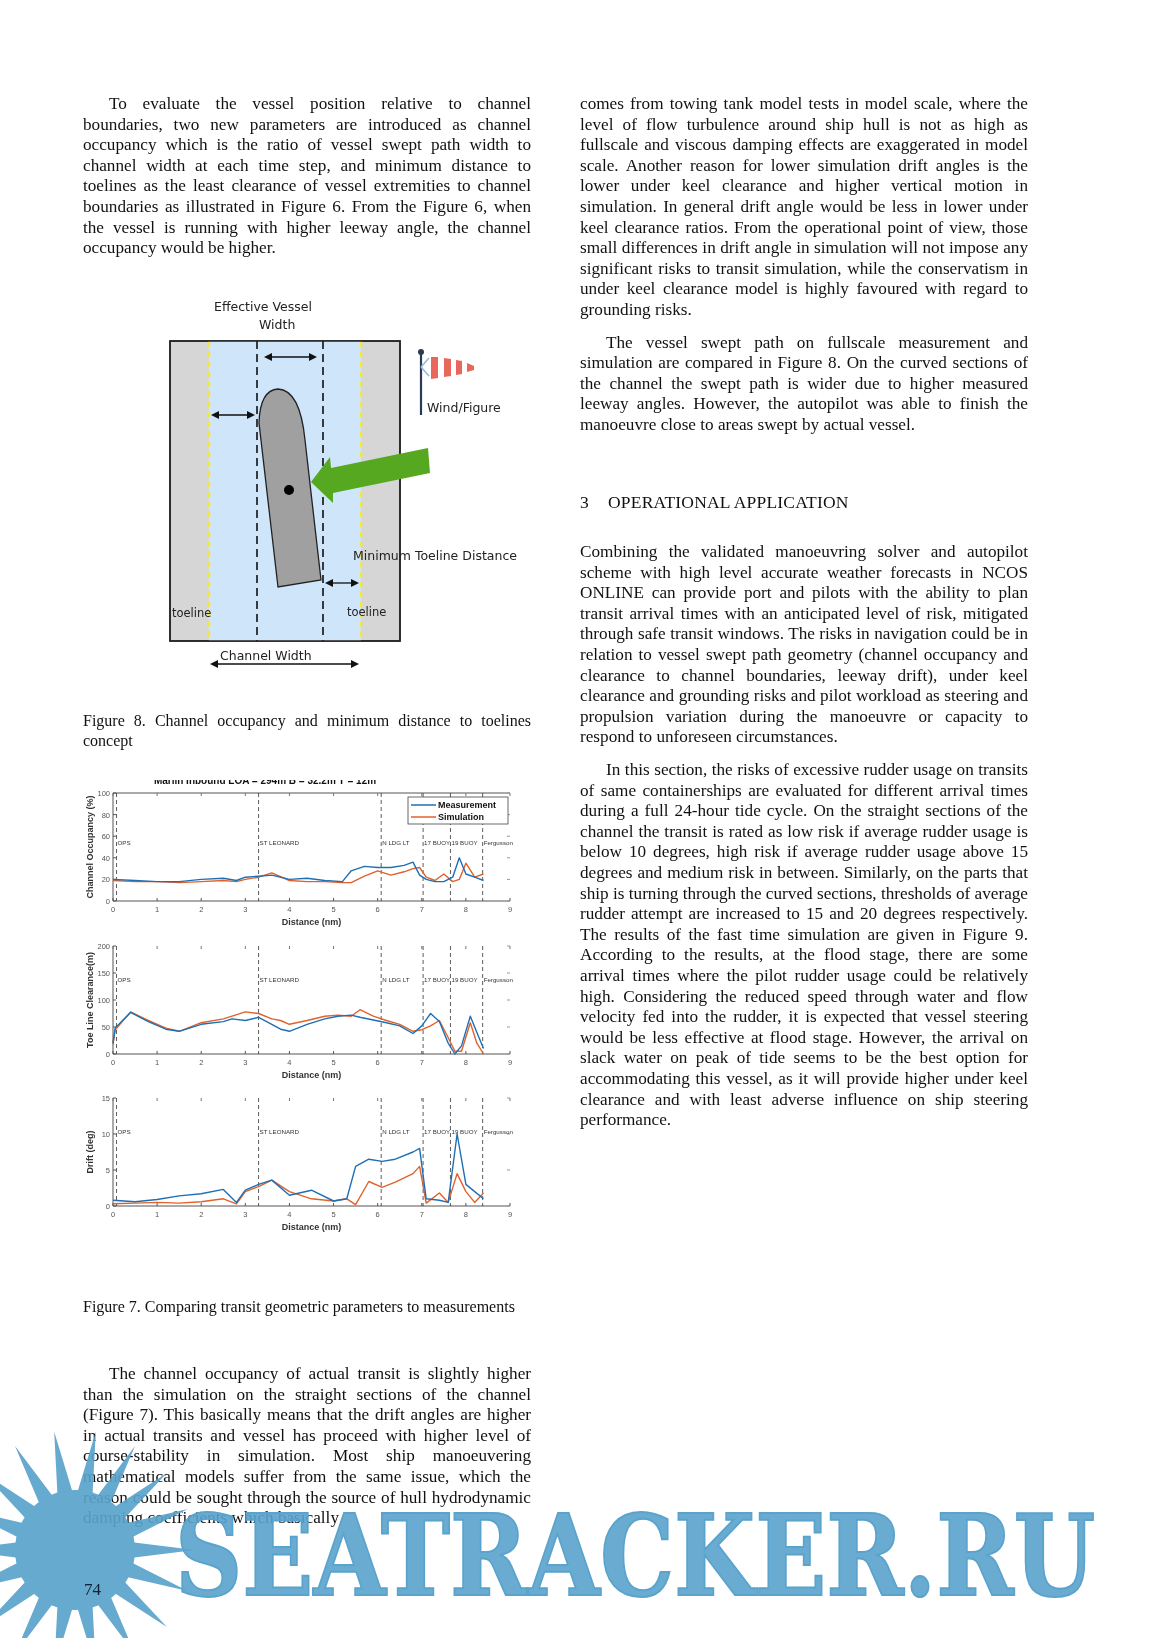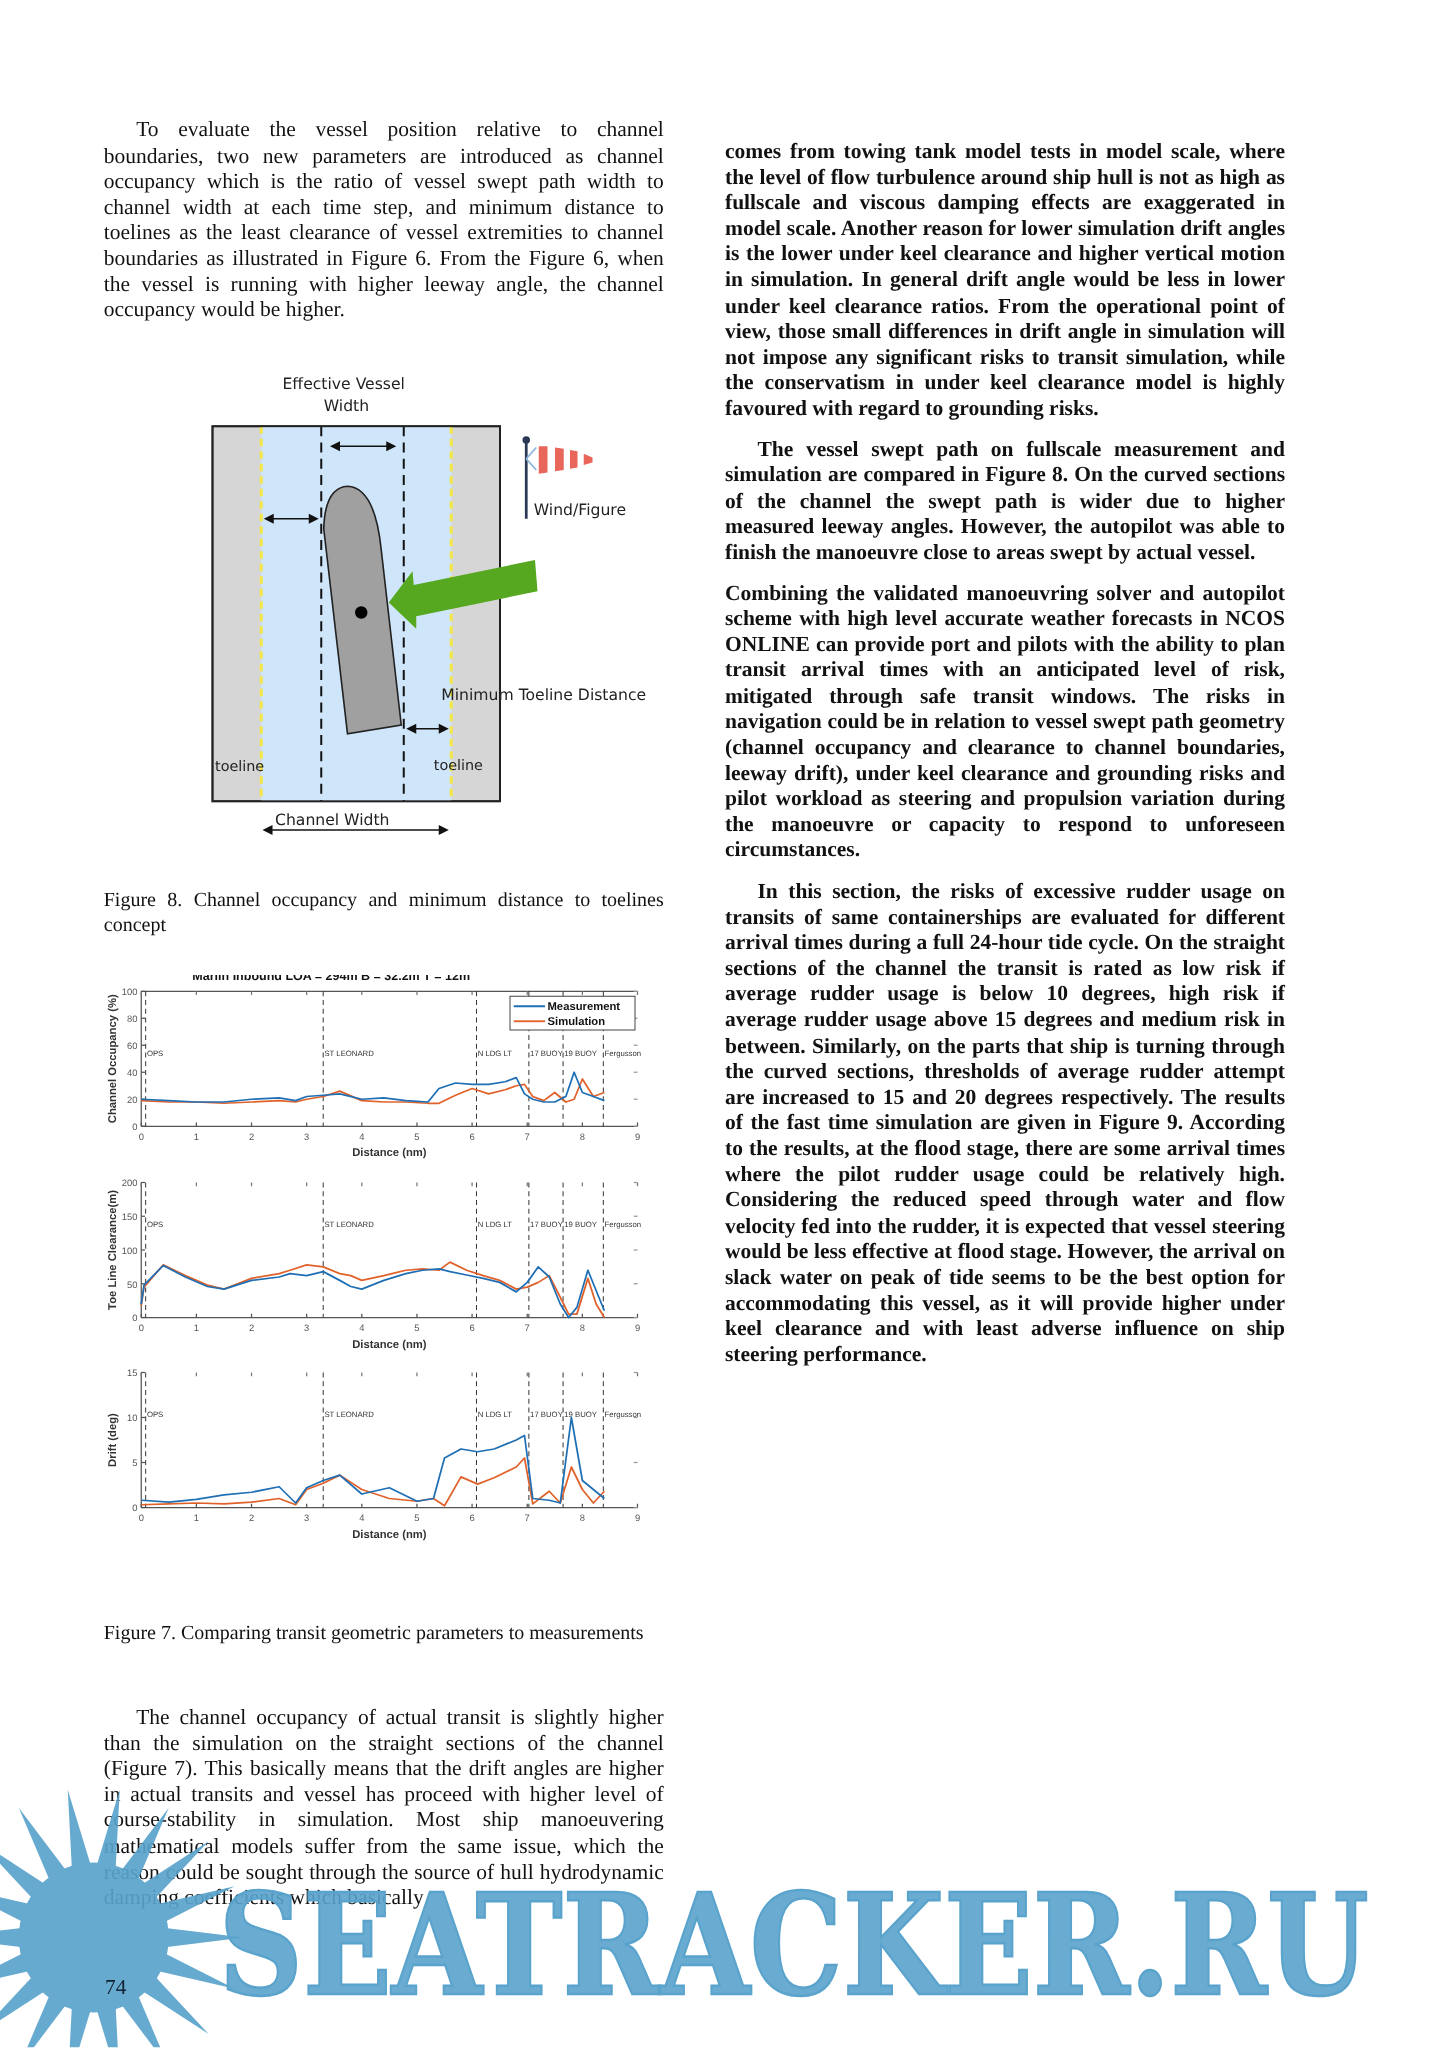--- a/index.html
+++ b/index.html
@@ -1,21 +1,21 @@
 <!DOCTYPE html>
 <html><head>
 <meta charset="utf-8">
 <style>
   html, body { margin: 0; padding: 0; background: #ffffff; }
   body { width: 1158px; height: 1638px; position: relative; overflow: hidden; font-family: "Liberation Serif", "DejaVu Serif", serif; color: #111; }
   .col { position: absolute; width: 448px; font-size: 17.2px; line-height: 20.6px; text-align: justify; }
   .col p { margin: 12px 0 12px 0; }
   .indent { text-indent: 26px; }
   #col-left-top { left: 83px; top: 82px; }
-  #col-right { left: 580px; top: 99px; font-weight: bold; }
+  #col-right { left: 580px; top: 82px; }
   #col-left-bottom { left: 83px; top: 1352px; }
   .caption { position: absolute; left: 83px; width: 448px; font-size: 16px; line-height: 20px; text-align: justify; }
   .heading { font-size: 17.5px; margin: 56px 0 30px 0 !important; letter-spacing: 0.2px; text-align: left !important; }
   .heading .num { display: inline-block; width: 28px; }
   .fig-label { position: absolute; font-family: "DejaVu Sans", sans-serif; font-size: 12.5px; color: #222; }
   .page-num { position: absolute; left: 84px; top: 1580px; font-size: 17px; color: #123; z-index: 3; }
   .wm { position: absolute; left: 0; top: 1400px; width: 1158px; height: 238px; z-index: 2; pointer-events: none; }
 </style>
 </head>
 <body>
@@ -60,21 +60,21 @@
       <line x1="271" y1="62" x2="271" y2="125" stroke="#2a3a55" stroke-width="2.2"></line>
       <circle cx="271" cy="62" r="3" fill="#2a3a55"></circle>
       <line x1="271" y1="77" x2="279" y2="68" stroke="#8fb8de" stroke-width="1.5"></line>
       <line x1="271" y1="77" x2="279" y2="86" stroke="#8fb8de" stroke-width="1.5"></line>
       <polygon points="281,67 288,67 288,88 281,89" fill="#e8675a"></polygon>
       <polygon points="294,68 301,69 301,86 294,87" fill="#e8675a"></polygon>
       <polygon points="306,70 312,71 312,84 306,85" fill="#e8675a"></polygon>
       <polygon points="317,73 324,76 324,80 317,82" fill="#e8675a"></polygon>
     </g>
   </svg>
-  <div class="fig-label" style="left:76px; top:9px;">Effective Vessel</div>
+  <div class="fig-label" style="left:64px; top:9px;">Effective Vessel</div>
   <div class="fig-label" style="left:109px; top:27px;">Width</div>
   <div class="fig-label" style="left:277px; top:110px;">Wind/Figure</div>
   <div class="fig-label" style="left:203px; top:258px;">Minimum Toeline Distance</div>
   <div class="fig-label" style="left:22px; top:316px; font-size:11.5px;">toeline</div>
   <div class="fig-label" style="left:197px; top:315px; font-size:11.5px;">toeline</div>
   <div class="fig-label" style="left:70px; top:358px;">Channel Width</div>
 </div>
 
 <div class="caption" style="top:711px;">Figure 8.  Channel occupancy and minimum distance to toelines concept</div>
 
@@ -281,20 +281,21 @@
 
 <div class="caption" style="top:1297px;">Figure 7.  Comparing transit geometric parameters to measurements</div>
 
 <div class="col" id="col-left-bottom">
   <p class="indent">The channel occupancy of actual transit is slightly higher than the simulation on the straight sections of the channel (Figure 7). This basically means that the drift angles are higher in actual transits and vessel has proceed with higher level of course-stability in simulation. Most ship manoeuvering mathematical models suffer from the same issue, which the reason could be sought through the source of hull hydrodynamic damping coefficients which basically</p>
 </div>
 
 <div class="col" id="col-right">
   <p>comes from towing tank model tests in model scale, where the level of flow turbulence around ship hull is not as high as fullscale and viscous damping effects are exaggerated in model scale. Another reason for lower simulation drift angles is the lower under keel clearance and higher vertical motion in simulation. In general drift angle would be less in lower under keel clearance ratios. From the operational point of view, those small differences in drift angle in simulation will not impose any significant risks to transit simulation, while the conservatism in under keel clearance model is highly favoured with regard to grounding risks.</p>
   <p class="indent">The vessel swept path on fullscale measurement and simulation are compared in Figure 8. On the curved sections of the channel the swept path is wider due to higher measured leeway angles. However, the autopilot was able to finish the manoeuvre close to areas swept by actual vessel.</p>
+  <p class="heading"><span class="num">3</span><span>OPERATIONAL APPLICATION</span></p>
   <p>Combining the validated manoeuvring solver and autopilot scheme with high level accurate weather forecasts in NCOS ONLINE can provide port and pilots with the ability to plan transit arrival times with an anticipated level of risk, mitigated through safe transit windows. The risks in navigation could be in relation to vessel swept path geometry (channel occupancy and clearance to channel boundaries, leeway drift), under keel clearance and grounding risks and pilot workload as steering and propulsion variation during the manoeuvre or capacity to respond to unforeseen circumstances.</p>
   <p class="indent">In this section, the risks of excessive rudder usage on transits of same containerships are evaluated for different arrival times during a full 24-hour tide cycle. On the straight sections of the channel the transit is rated as low risk if average rudder usage is below 10 degrees, high risk if average rudder usage above 15 degrees and medium risk in between. Similarly, on the parts that ship is turning through the curved sections, thresholds of average rudder attempt are increased to 15 and 20 degrees respectively. The results of the fast time simulation are given in Figure 9. According to the results, at the flood stage, there are some arrival times where the pilot rudder usage could be relatively high. Considering the reduced speed through water and flow velocity fed into the rudder, it is expected that vessel steering would be less effective at flood stage. However, the arrival on slack water on peak of tide seems to be the best option for accommodating this vessel, as it will provide higher under keel clearance and with least adverse influence on ship steering performance.</p>
 </div>
 
 <svg class="wm" viewBox="0 0 1158 238">
   <g fill="#5aa3cc" opacity="0.92">
     <circle cx="75" cy="150" r="60"></circle>
     <polygon id="rays" points="195.0,150.0 124.2,158.7 187.8,191.0 118.3,175.0 166.9,227.1 107.1,188.3 135.0,253.9 92.1,197.0 95.8,268.2 75.0,200.0 54.2,268.2 57.9,197.0 15.0,253.9 42.9,188.3 -16.9,227.1 31.7,175.0 -37.8,191.0 25.8,158.7 -45.0,150.0 25.8,141.3 -37.8,109.0 31.7,125.0 -16.9,72.9 42.9,111.7 15.0,46.1 57.9,103.0 54.2,31.8 75.0,100.0 95.8,31.8 92.1,103.0 135.0,46.1 107.1,111.7 166.9,72.9 118.3,125.0 187.8,109.0 124.2,141.3"></polygon>
   </g>
   <text x="175" y="195" font-family="'DejaVu Serif', serif" font-weight="bold" font-size="112" fill="#5aa3cc" fill-opacity="0.9" stroke="#5aa3cc" stroke-width="2" textLength="920" lengthAdjust="spacingAndGlyphs">SEATRACKER.RU</text>

